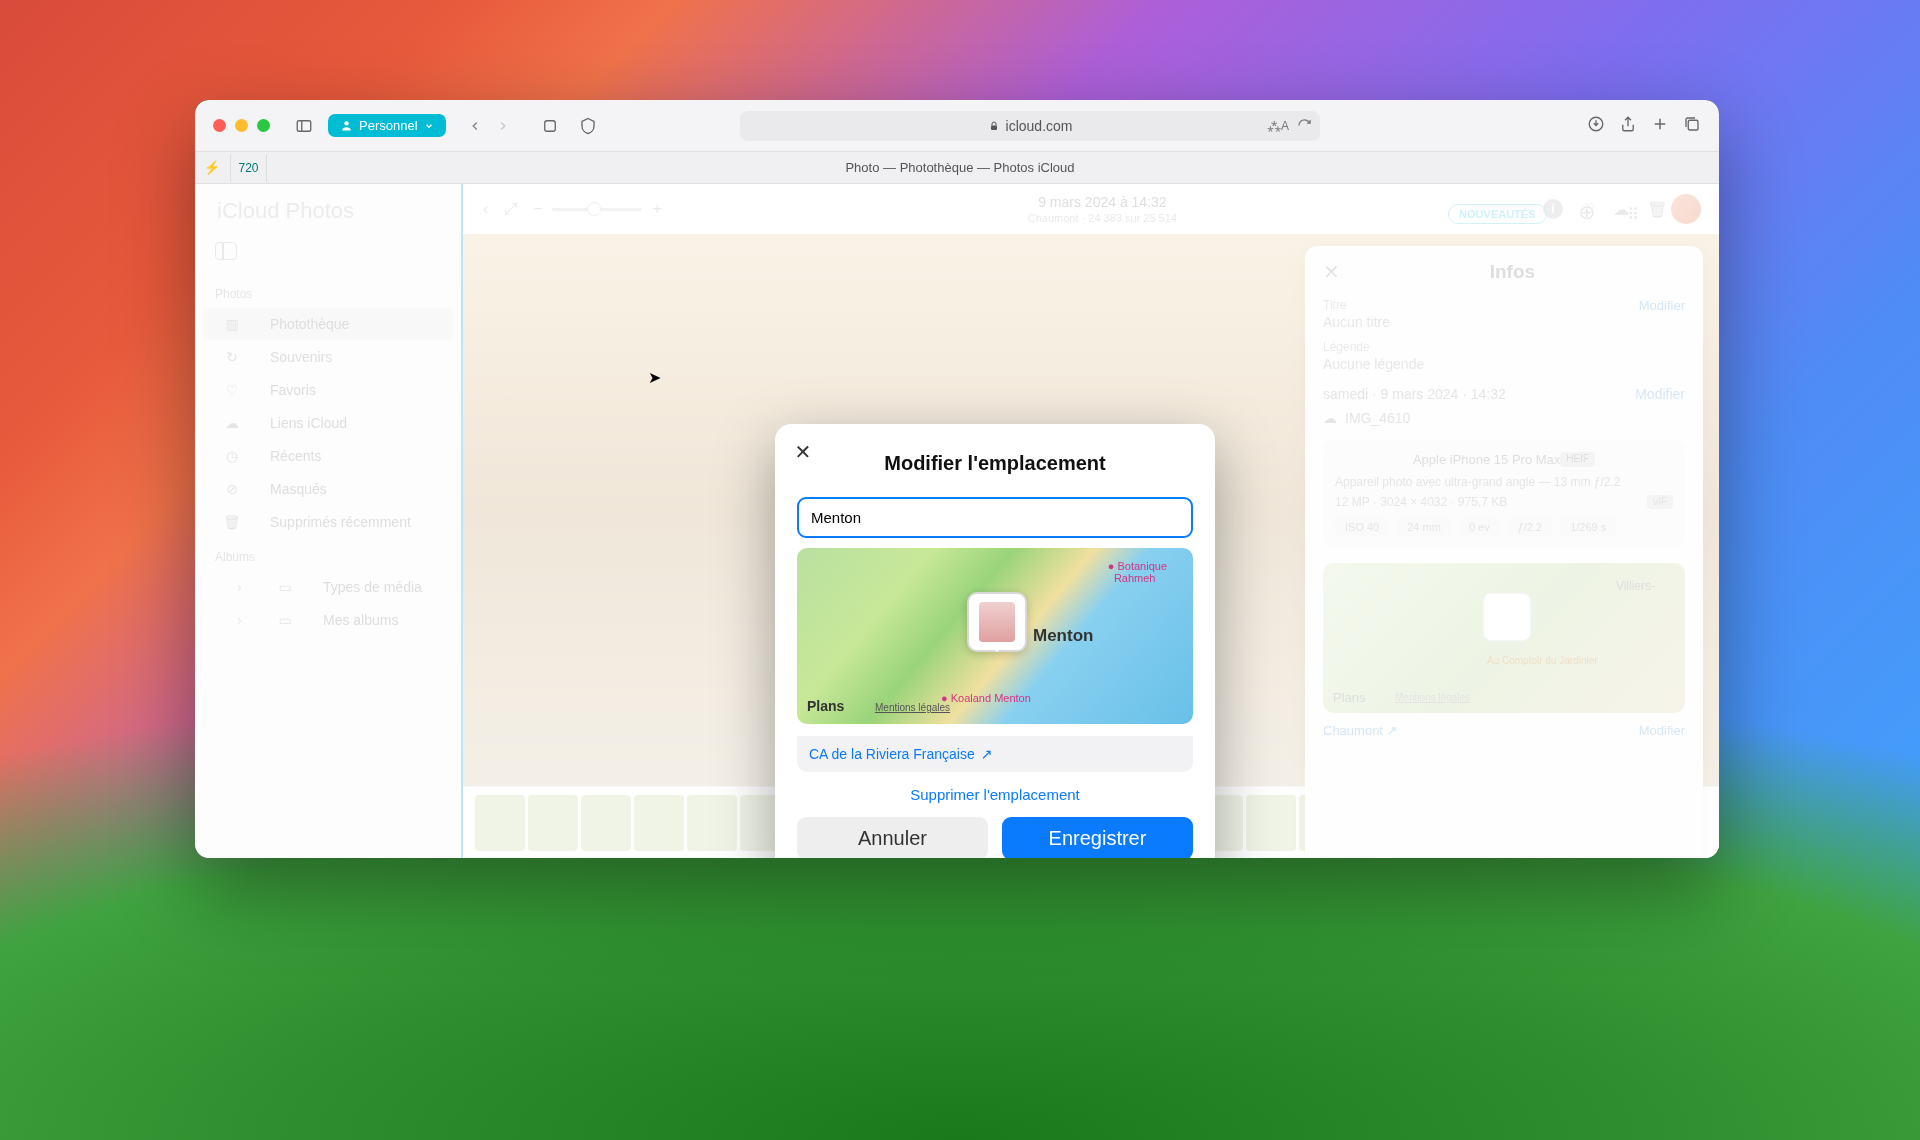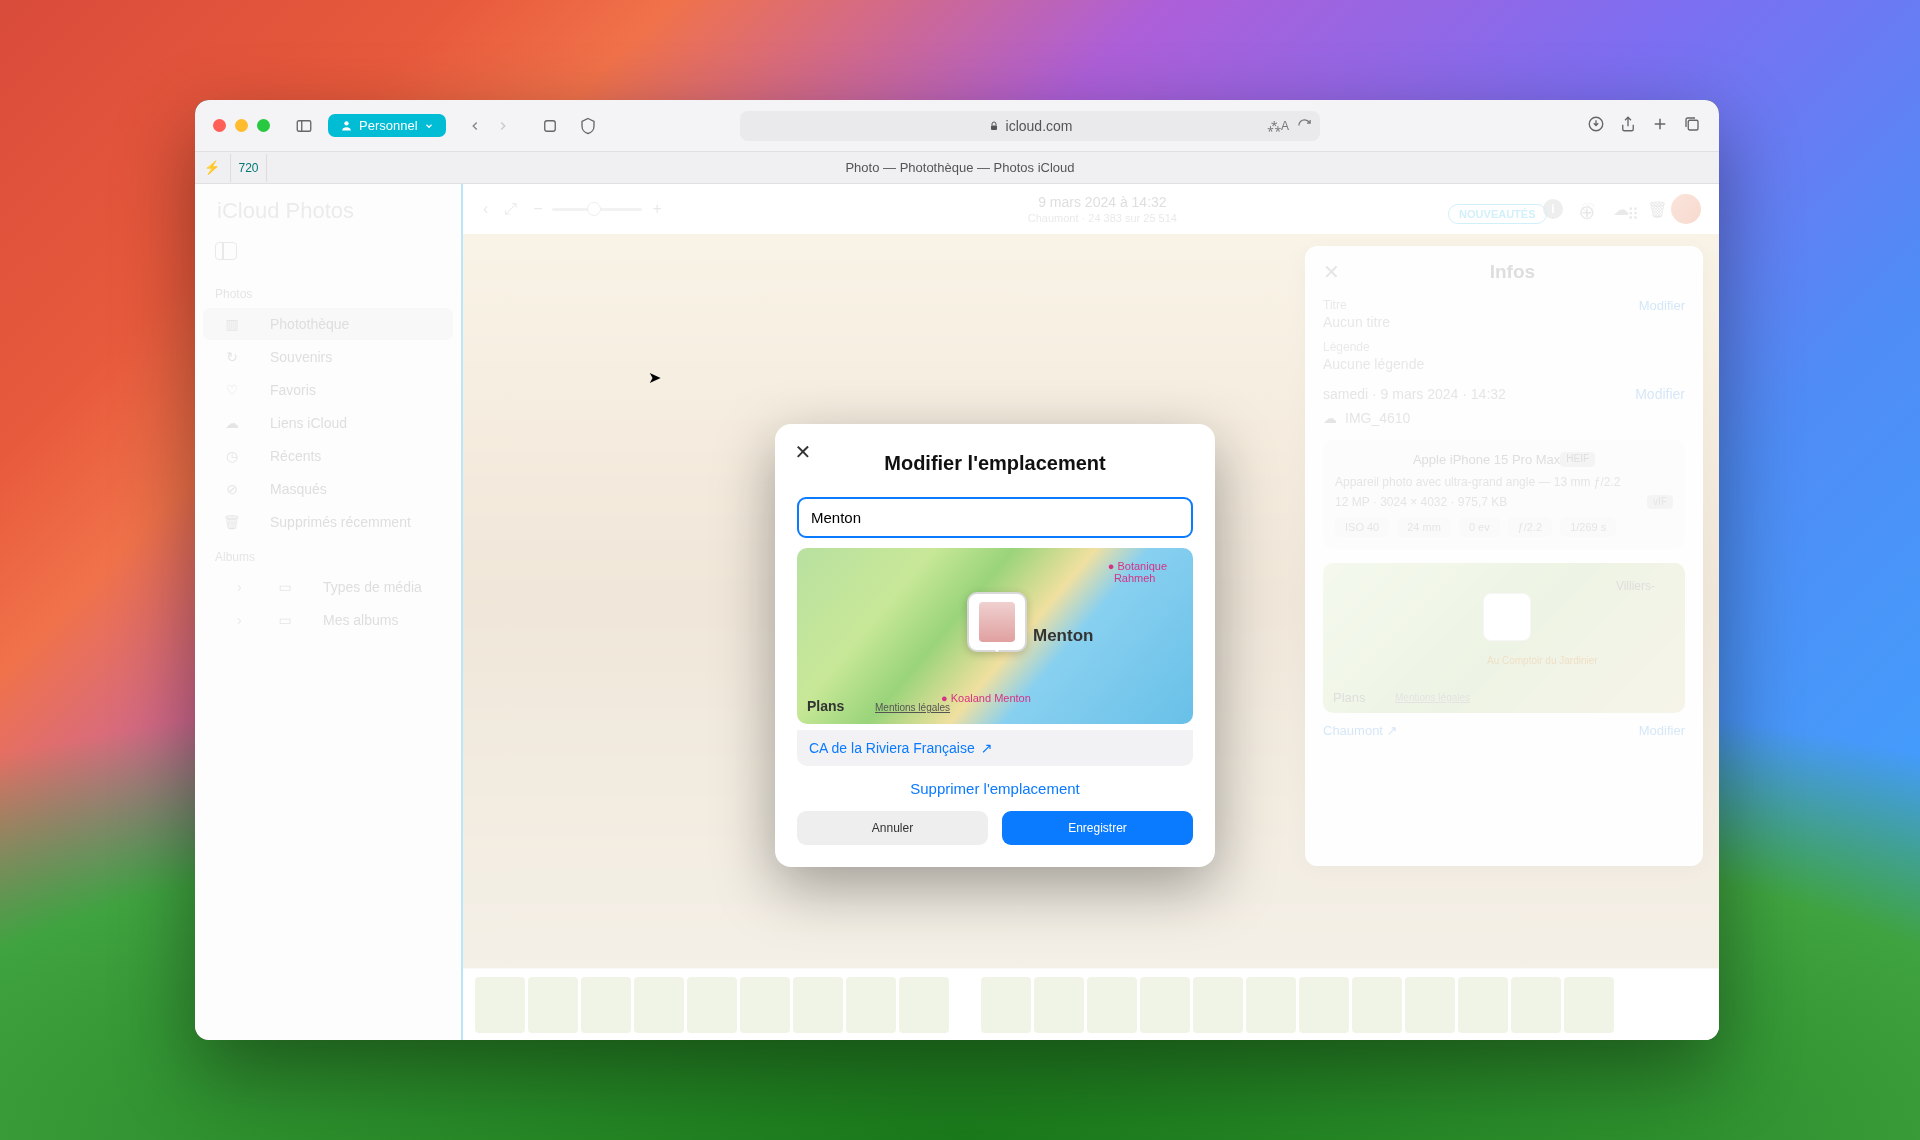--- a/index.html
+++ b/index.html
@@ -19,21 +19,21 @@
   width: 100%;
   height: 60%;
   background: radial-gradient(ellipse 120% 100% at 50% 100%, #1a7a1a 0%, #2d8f2d 30%, #3fa33f 50%, transparent 70%);
 }
 
 .window {
   position: absolute;
   top: 100px;
   left: 195px;
   width: 1524px;
-  height: 940px;
+  height: 758px;
   background: #000000;
   border-radius: 14px;
   box-shadow: 0 30px 80px rgba(0,0,0,0.4);
   overflow: hidden;
   display: flex;
   flex-direction: column;
 }
 
 .titlebar {
   height: 52px;
@@ -262,39 +262,39 @@
   transform: translateX(-50%);
   border: 8px solid transparent;
   border-top-color: #fff;
 }
 .map-city-label { position: absolute; top: 78px; left: 236px; font-size: 17px; font-weight: 600; color: #333; }
 .map-poi1 { position: absolute; top: 12px; right: 26px; font-size: 11px; color: #d63384; text-align: left; line-height: 1.1; }
 .map-poi2 { position: absolute; bottom: 20px; left: 144px; font-size: 11px; color: #d63384; }
 .map-plans { position: absolute; bottom: 10px; left: 10px; font-size: 14px; font-weight: 600; color: #333; }
 .map-legal { position: absolute; bottom: 11px; left: 78px; font-size: 10px; color: #555; text-decoration: underline; }
 .modal-link-row {
-  margin-top: 6px;
+  margin-top: 12px;
   background: #f2f2f4;
   padding: 10px 12px;
   border-radius: 0 0 10px 10px;
   color: #0a7aff;
   font-size: 14px;
   display: flex;
   align-items: center;
   gap: 6px;
   text-align: center;
 }
 .modal-delete { text-align: center; color: #0a7aff; font-size: 15px; margin: 14px 0; cursor: pointer; }
 .modal-btns { display: flex; gap: 14px; }
 .modal-btn {
   flex: 1;
   padding: 10px;
   border-radius: 9px;
   border: none;
-  font-size: 12px;
+  font-size: 20px;
   cursor: pointer;
 }
 .btn-cancel { background: #eeeeef; color: #333; }
 .btn-save { background: #0a7aff; color: #fff; }
 
 .cursor { position: absolute; top: 368px; left: 648px; z-index: 25; font-size: 16px; color: #000; pointer-events: none; }
 
 .icon-svg { width: 18px; height: 18px; }
 </style>
 </head>

